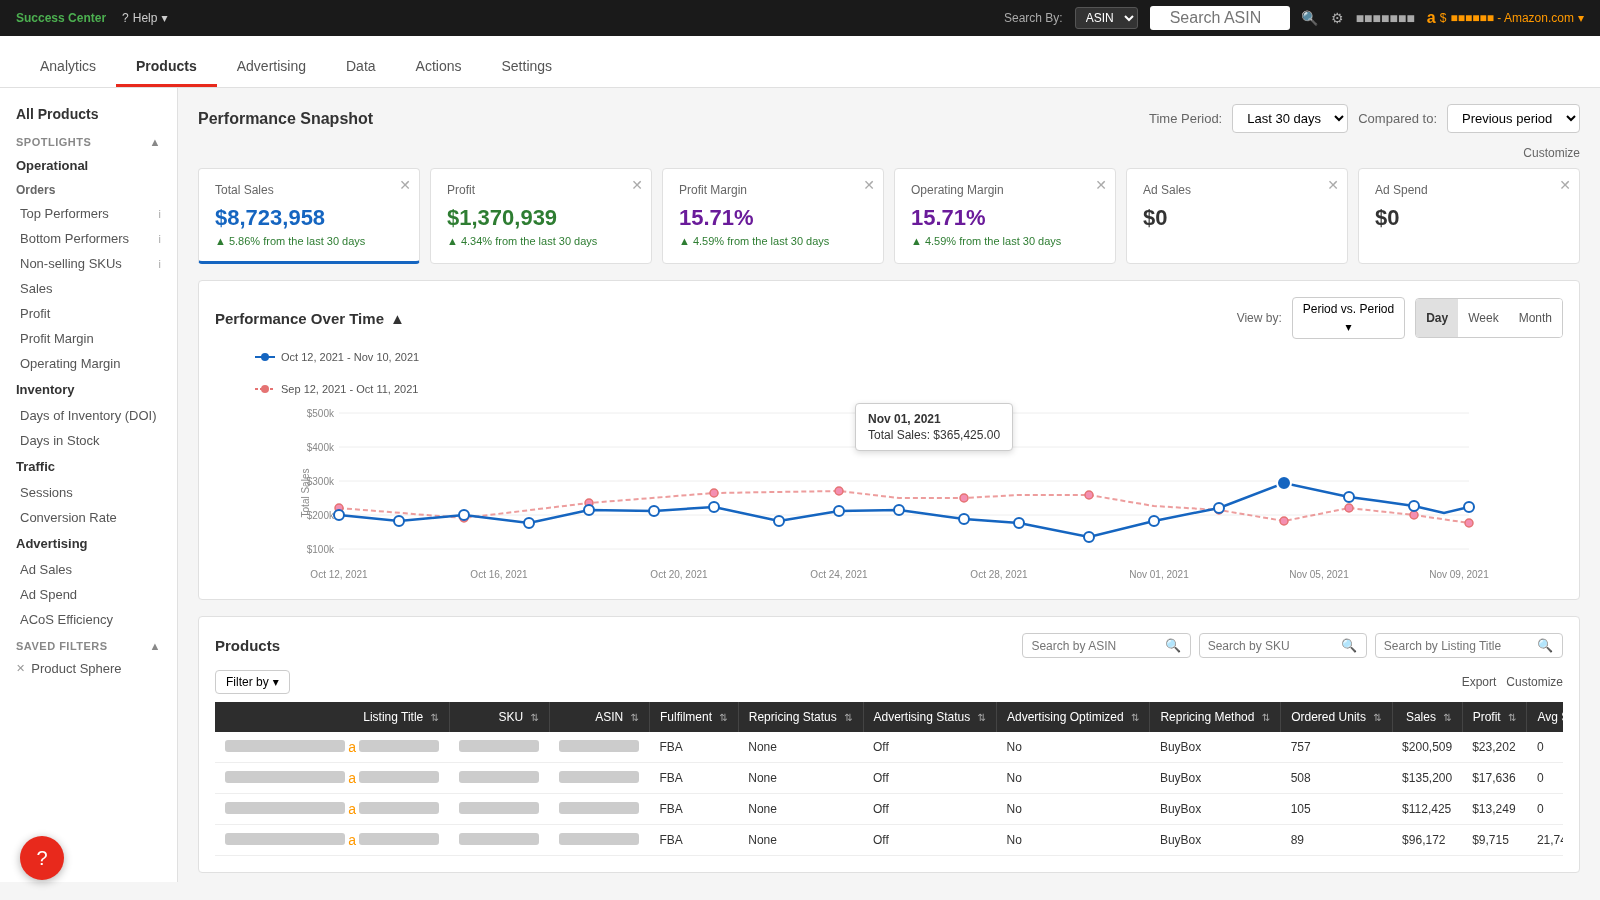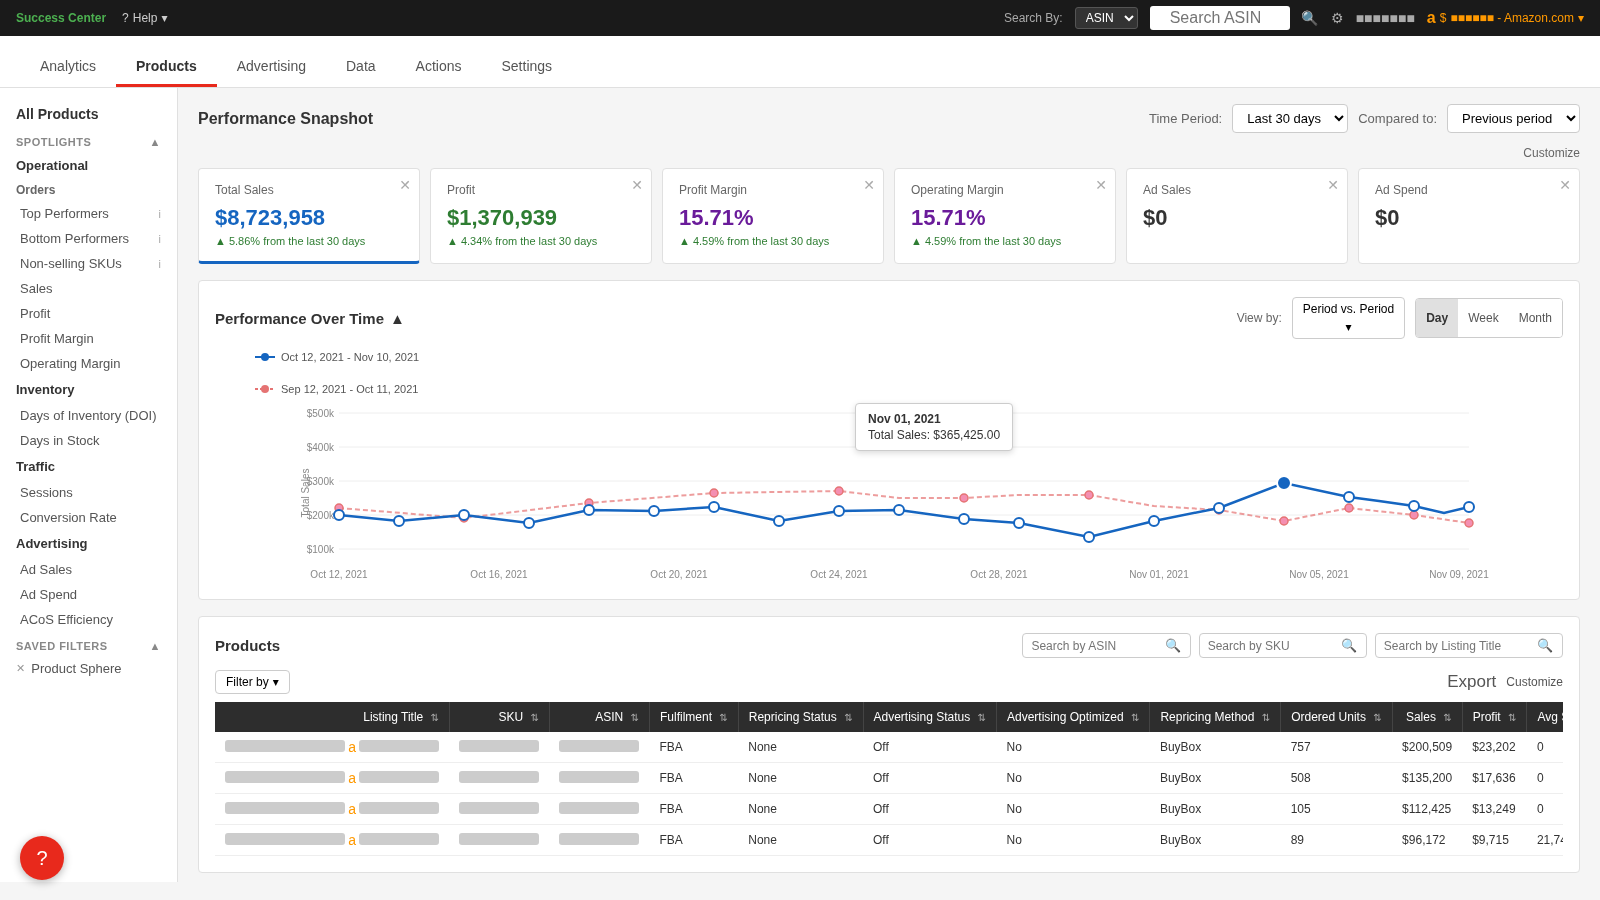--- a/index.html
+++ b/index.html
@@ -91,21 +91,21 @@
     .prod-header { display: flex; align-items: center; justify-content: space-between; margin-bottom: 12px; }
     .prod-title { font-size: 15px; font-weight: 600; color: #333; }
     .prod-search-bar { display: flex; gap: 8px; align-items: center; }
     .prod-search { display: flex; align-items: center; border: 1px solid #ccc; border-radius: 4px; padding: 4px 8px; background: #fff; gap: 4px; }
     .prod-search input { border: none; outline: none; font-size: 12px; width: 130px; }
     .prod-search .search-icon { color: #aaa; font-size: 13px; }
 
     .table-controls { display: flex; align-items: center; justify-content: space-between; margin-bottom: 8px; }
     .filter-by-btn { padding: 4px 10px; border: 1px solid #ccc; border-radius: 4px; background: #fff; font-size: 12px; cursor: pointer; display: flex; align-items: center; gap: 4px; }
     .table-actions { display: flex; gap: 10px; align-items: center; }
-    .export-btn { font-size: 17px; color: #555; cursor: pointer; }
+    .export-btn { font-size: 12px; color: #555; cursor: pointer; }
     .customize-btn { font-size: 12px; color: #555; cursor: pointer; }
 
     
     .data-table { width: 100%; border-collapse: collapse; font-size: 12px; }
     .data-table th { background: #2d2d2d; color: #fff; padding: 8px 10px; text-align: right; font-weight: 500; white-space: nowrap; border-right: 1px solid #444; position: relative; }
     .data-table th .sort-icon { color: #aaa; margin-left: 4px; font-size: 10px; }
     .data-table td { padding: 7px 10px; border-bottom: 1px solid #eee; color: #333; white-space: nowrap; }
     .data-table .amazon-icon { color: #FF9900; font-size: 14px; }
     .blurred-text { background: #ccc; border-radius: 3px; color: transparent; user-select: none; display: inline-block; height: 12px; width: 120px; }
     .blurred-text-short { background: #ccc; border-radius: 3px; color: transparent; user-select: none; display: inline-block; height: 12px; width: 80px; }

